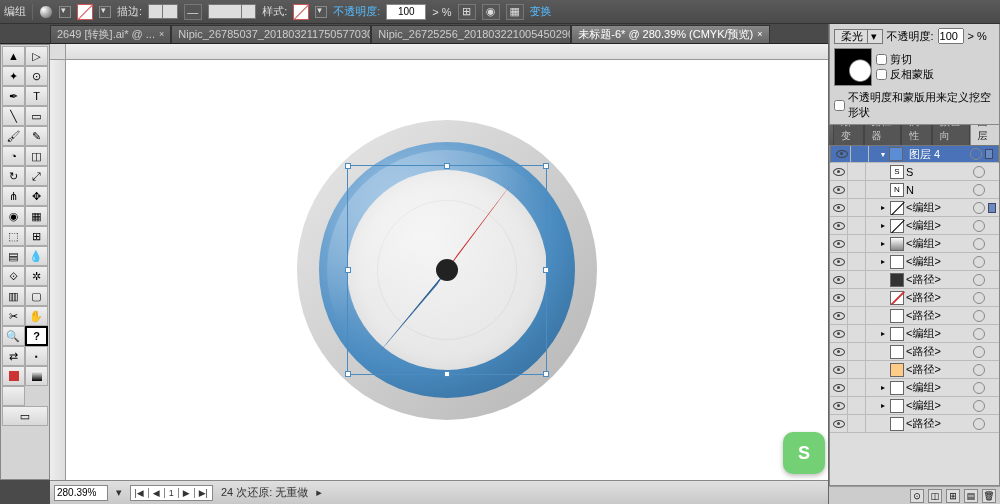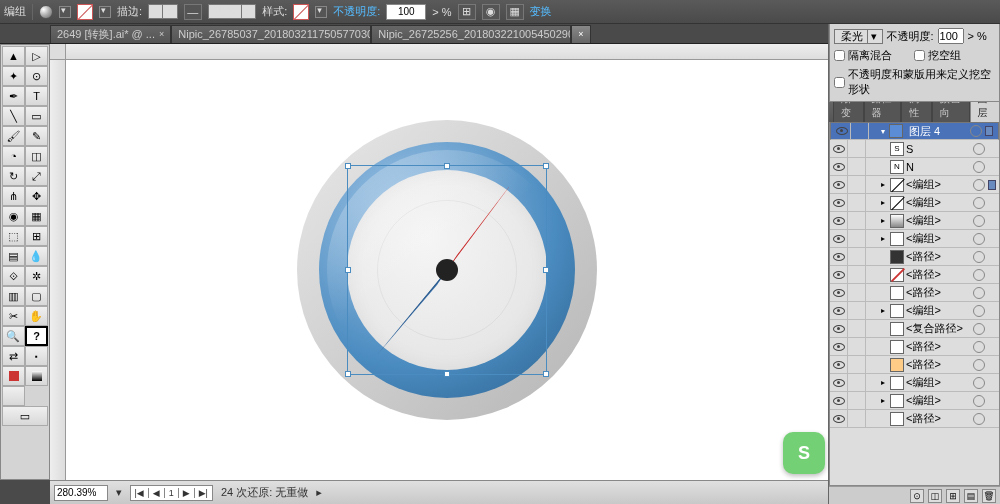--- a/index.html
+++ b/index.html
@@ -122,20 +122,21 @@
       <span>2649 [转换].ai* @ ...</span>
       <span class="close">×</span>
     </div>
     <div class="tab">
       <span>Nipic_26785037_20180321175057703037.ai* @</span>
     </div>
     <div class="tab">
       <span>Nipic_26725256_20180322100545029030.ai* @</span>
     </div>
     <div class="tab active">
+      <span>未标题-6* @ 280.39% (CMYK/预览)</span>
       <span class="close">×</span>
     </div>
   </div>
 
 <div class="toolbox">
   <div class="tool">
       <span class="glyph">▲</span>
     </div>
   <div class="tool">
       <span class="glyph">▷</span>
@@ -279,28 +280,31 @@
     <div class="row">
       <div class="sel">
           <span>柔光</span>
           <span class="arr">▾</span>
         </div>
       <span>不透明度:</span>
       <input type="text" style="width: 26px;" value="100">
       <span>&gt; %</span>
     </div>
     <div class="row">
-      <div class="cb">
-          <input type="checkbox" style="">
-          <span>隔离混合</span>
-        </div>
-      <div class="cb" style="margin-left:18px">
-          <input type="checkbox" style="">
-          <span>挖空组</span>
-        </div>
+      <div class="swatch-large"></div>
+      <div style="flex:1">
+        <div class="cb">
+            <input type="checkbox" style="">
+            <span>剪切</span>
+          </div>
+        <div class="cb">
+            <input type="checkbox" style="">
+            <span>反相蒙版</span>
+          </div>
+      </div>
     </div>
     <div class="cb">
         <input type="checkbox" style="">
         <span>不透明度和蒙版用来定义挖空形状</span>
       </div>
   </div>
 
   <div class="layer-panel">
     <div class="panel-tabs">
       <div class="ptab">渐变</div>
@@ -442,32 +446,20 @@
         </div>
         <div class="layer-row">
           <div class="vis">
             <div class="eye"></div>
           </div>
           <div class="lock"></div>
           <span class="indent" style="width:12px"></span>
           <span class="disc">▸</span>
           <div class="sw" style="background:#fff;position:relative;display:flex;align-items:center;justify-content:center"></div>
           <span class="name">&lt;编组&gt;</span>
-          <div class="target"></div>
-          <div class="selind"></div>
-        </div>
-        <div class="layer-row">
-          <div class="vis">
-            <div class="eye"></div>
-          </div>
-          <div class="lock"></div>
-          <span class="indent" style="width:12px"></span>
-          <span class="disc"></span>
-          <div class="sw" style="background:#fff;position:relative;display:flex;align-items:center;justify-content:center"></div>
-          <span class="name">&lt;复合路径&gt;</span>
           <div class="target"></div>
           <div class="selind"></div>
         </div>
         <div class="layer-row">
           <div class="vis">
             <div class="eye"></div>
           </div>
           <div class="lock"></div>
           <span class="indent" style="width:12px"></span>
           <span class="disc"></span>

